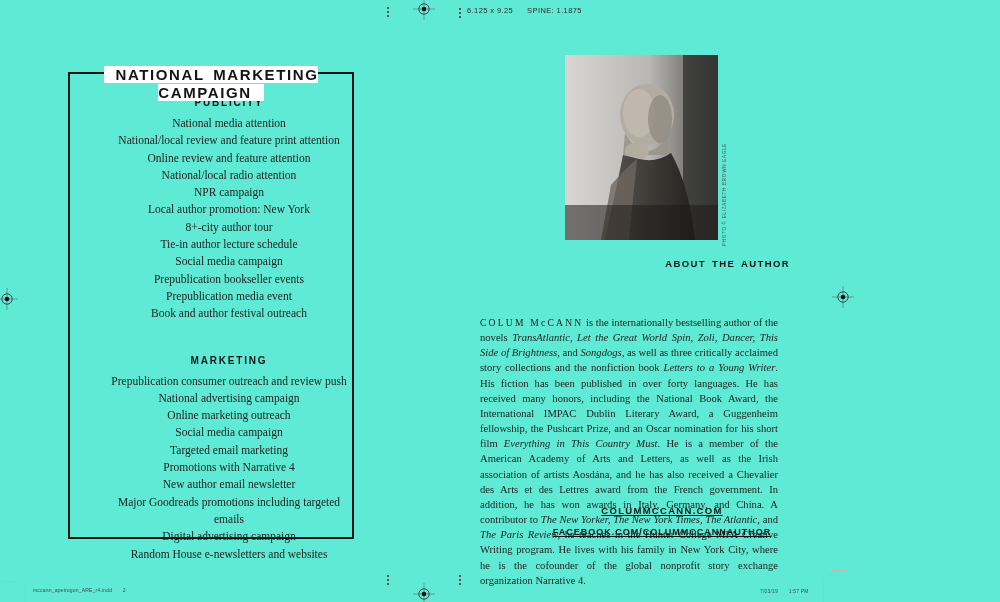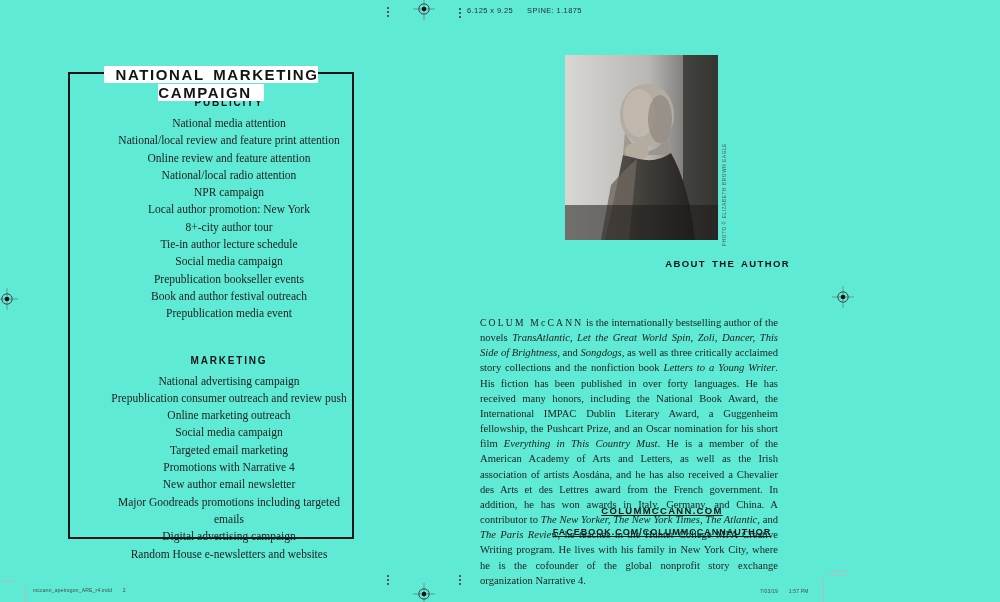--- a/index.html
+++ b/index.html
@@ -123,30 +123,30 @@
           <div class="flap-item">Local author promotion: New York</div>
 
           <div class="flap-item">8+-city author tour</div>
 
           <div class="flap-item">Tie-in author lecture schedule</div>
 
           <div class="flap-item">Social media campaign</div>
 
           <div class="flap-item">Prepublication bookseller events</div>
 
+          <div class="flap-item">Prepublication media event</div>
+
           <div class="flap-item">Book and author festival outreach</div>
-
-          <div class="flap-item">Prepublication media event</div>
         </div>
       <div class="section-heading second">MARKETING</div>
       <div>
 
+          <div class="flap-item">Prepublication consumer outreach and review push</div>
+
           <div class="flap-item">National advertising campaign</div>
-
-          <div class="flap-item">Prepublication consumer outreach and review push</div>
 
           <div class="flap-item">Online marketing outreach</div>
 
           <div class="flap-item">Social media campaign</div>
 
           <div class="flap-item">Targeted email marketing</div>
 
           <div class="flap-item">Promotions with Narrative 4</div>
 
           <div class="flap-item">New author email newsletter</div>

